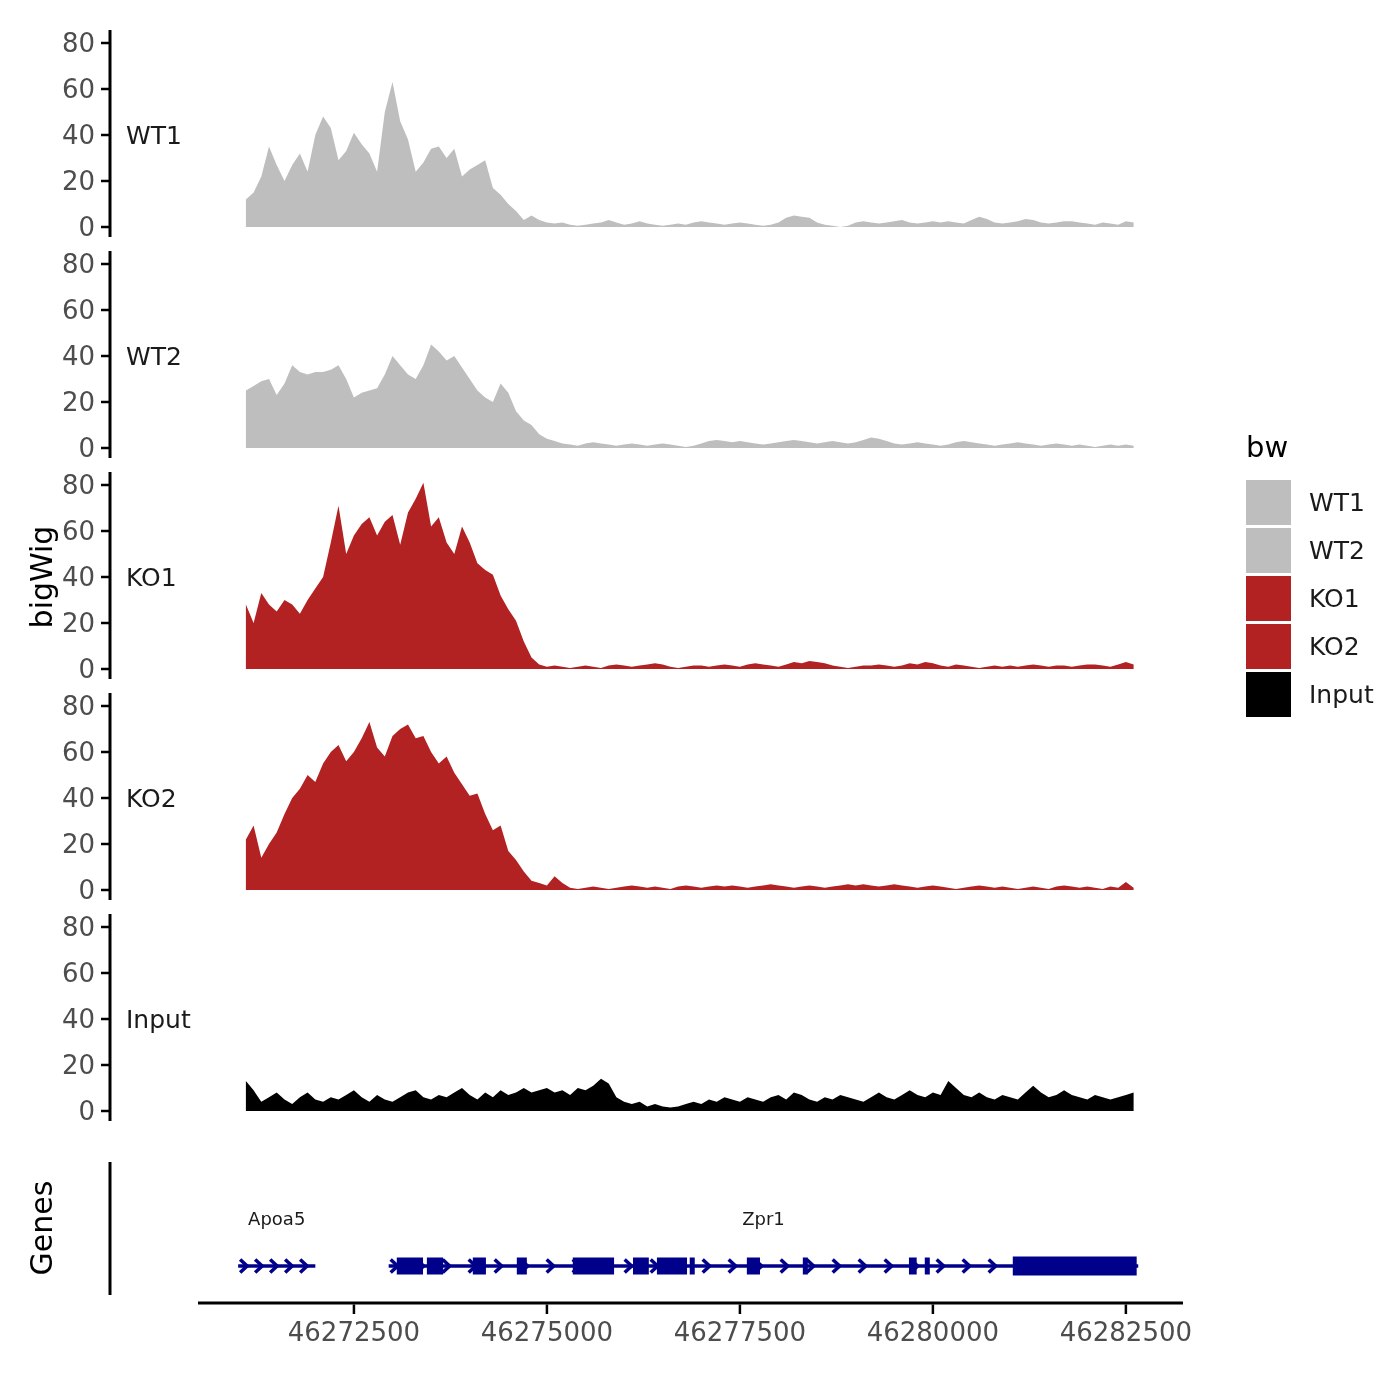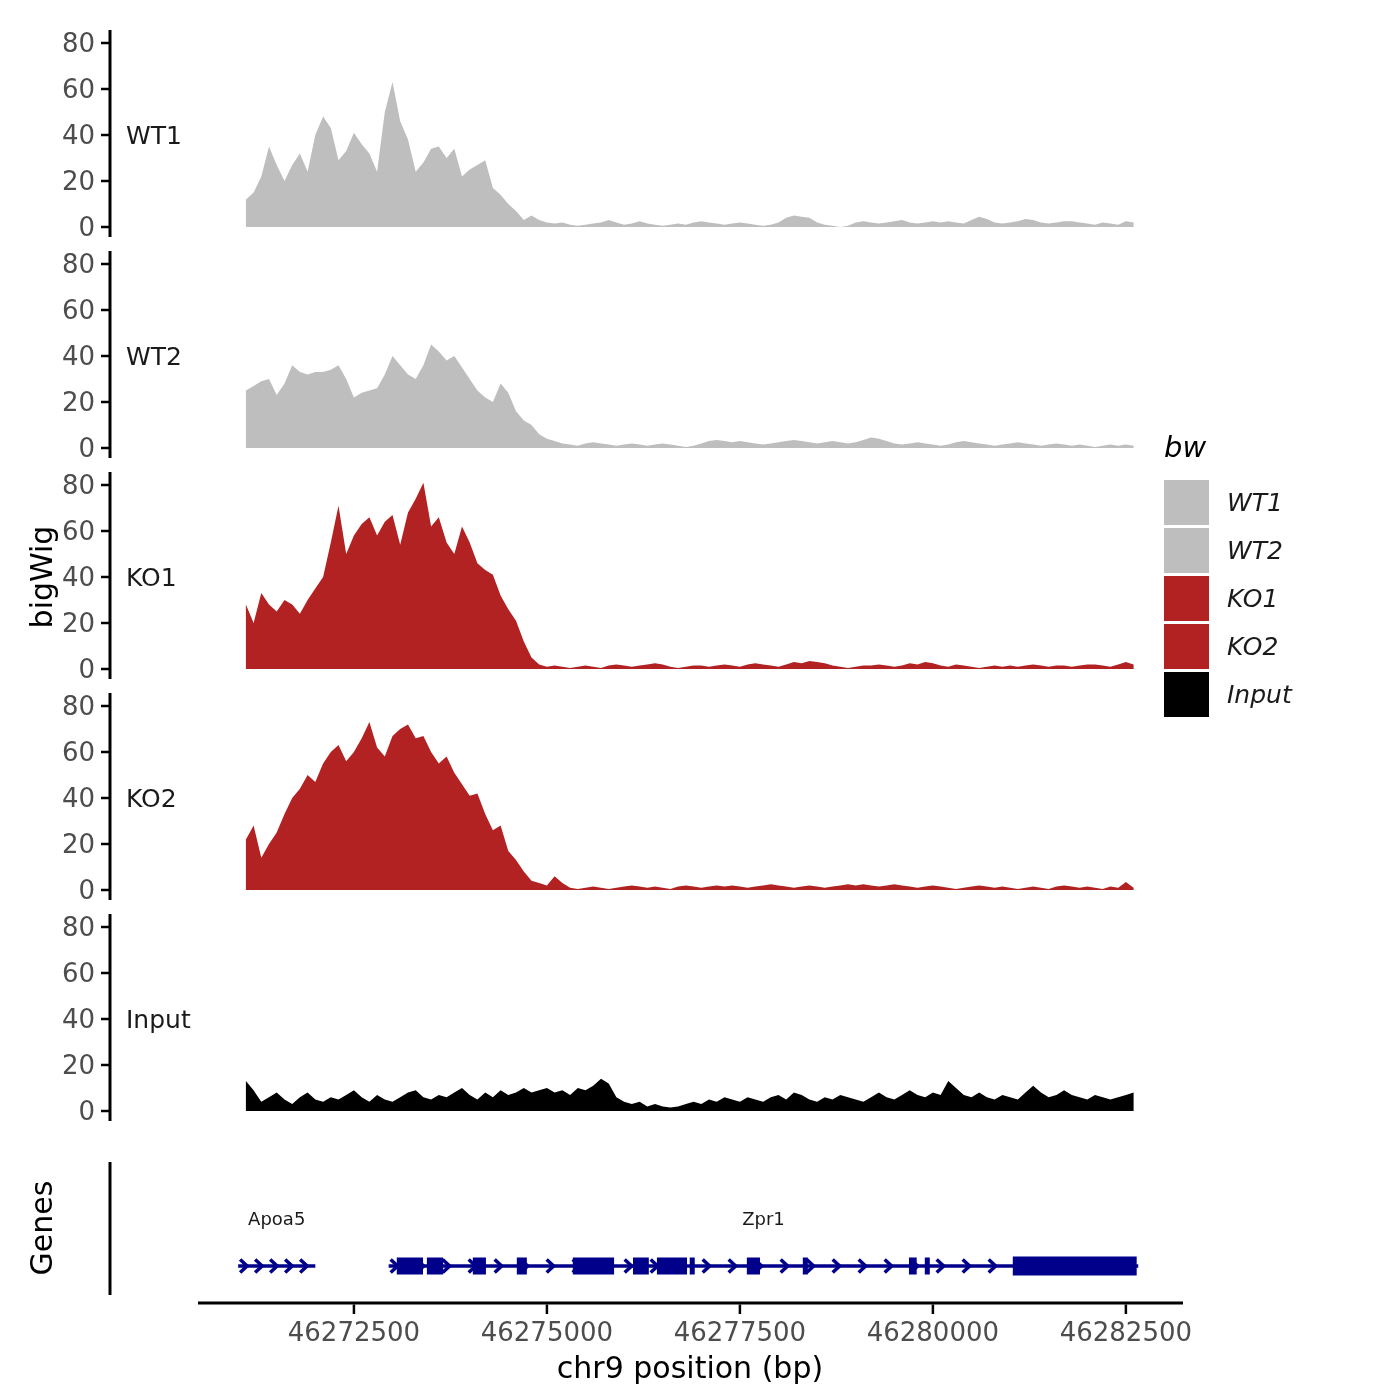--- a/index.html
+++ b/index.html
@@ -3,21 +3,21 @@
 <meta charset="utf-8">
 <style>
   html,body{margin:0;padding:0;background:#ffffff;}
   body{width:1400px;height:1400px;font-family:"DejaVu Sans","Liberation Sans",sans-serif;}
   #canvas{position:relative;width:1400px;height:1400px;background:#ffffff;overflow:hidden;}
   #plot-svg{position:absolute;left:0;top:0;}
   .vlabel{position:absolute;width:300px;height:34px;line-height:34px;text-align:center;
           font-size:30px;color:#000;transform:rotate(-90deg);white-space:nowrap;}
   .xtitle{position:absolute;left:390px;top:1350px;width:600px;text-align:center;
           font-size:30px;color:#000;}
-  #legend{position:absolute;left:1164px;top:430px;font-style:italic;}
+  #legend{position:absolute;left:1246px;top:430px;}
   .legend-title{font-size:29px;color:#000;margin:0 0 16px 0;}
   .legend-item{display:flex;align-items:center;margin-bottom:3px;}
   .legend-swatch{width:45px;height:45px;flex:0 0 45px;}
   .legend-label{font-size:25px;color:#1a1a1a;padding-left:18px;}
 </style>
 </head>
 <body>
 
 <div id="canvas">
 
@@ -167,21 +167,20 @@
           <text x="932.8902821316615" y="1341" text-anchor="middle" font-size="26" fill="#4d4d4d">46280000</text>
           <line x1="1125.8761755485893" y1="1304.5" x2="1125.8761755485893" y2="1314" stroke="#000000" stroke-width="2.5"></line>
           <text x="1125.8761755485893" y="1341" text-anchor="middle" font-size="26" fill="#4d4d4d">46282500</text>
         </g>
       </svg></div>
 
   <div class="vlabel" style="left:-108px;top:560px;">bigWig</div>
 
   <div class="vlabel" style="left:-108px;top:1211px;">Genes</div>
 
-  <div class="xtitle">chr9 position (bp)</div>
 
   <div id="legend">
     <div class="legend-title">bw</div>
     <div id="legend-items">
         <div class="legend-item">
           <div class="legend-swatch" style="background: rgb(190, 190, 190);"></div>
           <div class="legend-label">WT1</div>
         </div>
         <div class="legend-item">
           <div class="legend-swatch" style="background: rgb(190, 190, 190);"></div>

